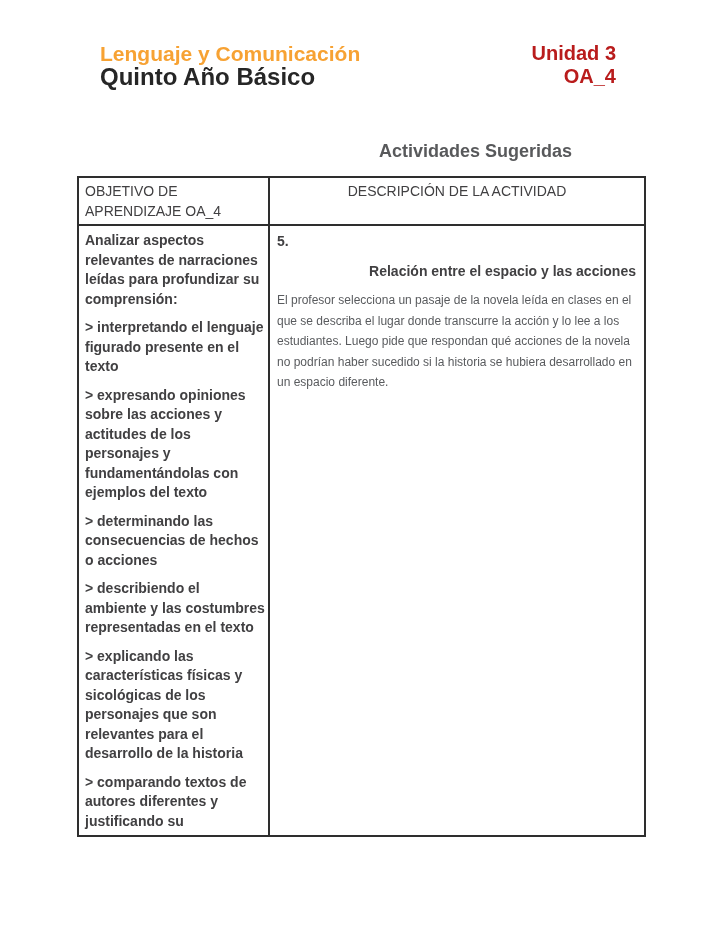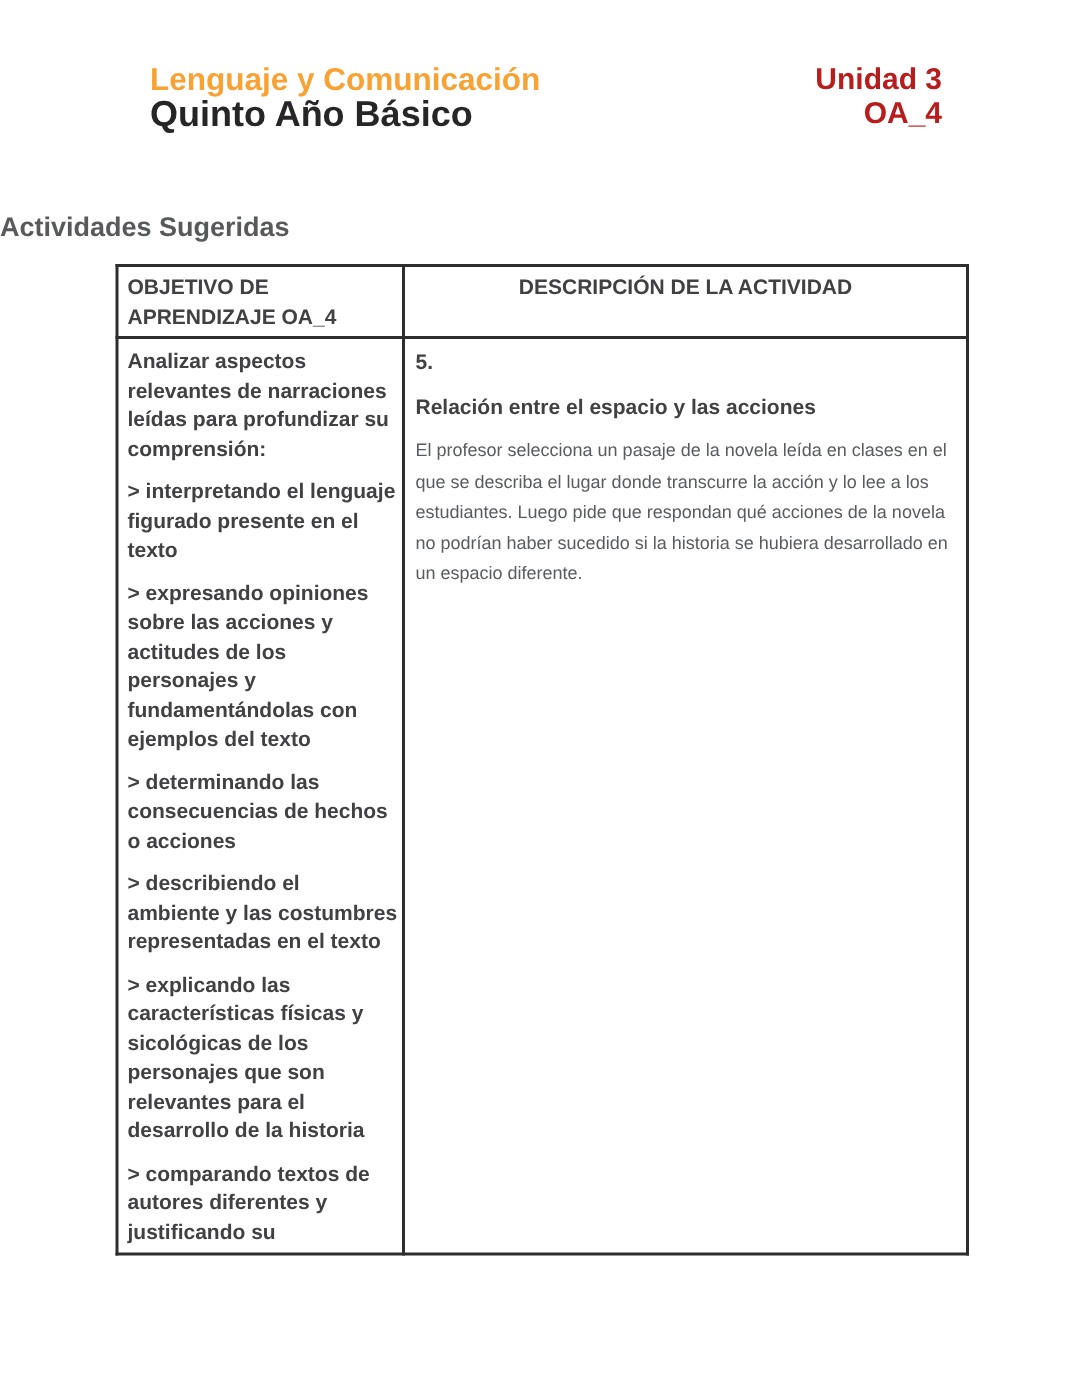--- a/index.html
+++ b/index.html
@@ -11,21 +11,21 @@
     width: 720px;
     height: 932px;
     font-family: "Liberation Sans", sans-serif;
     position: relative;
     overflow: hidden;
   }
   .page-header {
     position: absolute;
     top: 42px;
     left: 100px;
-    right: 92px;
+    right: 104px;
     display: flex;
     justify-content: space-between;
     align-items: flex-start;
   }
   .hdr-left, .hdr-right {
     display: flex;
     flex-direction: column;
   }
   .hdr-right { text-align: right; }
   .hdr-subject {
@@ -44,21 +44,21 @@
     color: #b91c1c;
     font-weight: bold;
     font-size: 20px;
     line-height: 23px;
   }
   .page-title {
     position: absolute;
     top: 141px;
     left: 0;
     width: 572px;
-    text-align: left;
+    text-align: right;
     color: #58595B;
     font-weight: bold;
     font-size: 18px;
   }
   table.activity-table {
     position: absolute;
     top: 176px;
     left: 77px;
     width: 567px;
     border-collapse: collapse;
@@ -66,21 +66,21 @@
   }
   table.activity-table td {
     border: 2px solid #2E2E2E;
     vertical-align: top;
     box-sizing: border-box;
   }
   td.col-objective { width: 191px; }
   td.col-description { width: 376px; }
   td.th-cell {
     height: 46px;
-    font-weight: bold;
+    font-weight: normal;
     font-size: 14px;
     line-height: 20px;
     color: #414042;
     padding: 3px 6px;
   }
   td.th-desc { text-align: center; border-radius: 15px; }
   td.body-cell { height: 611px; padding: 0; }
   .cell-clip {
     height: 603px;
     overflow: hidden;
@@ -106,20 +106,21 @@
     font-size: 14px;
     line-height: 20.5px;
     color: #414042;
   }
   .act-title {
     margin: 0 0 9px 0;
     font-weight: bold;
     font-size: 14px;
     line-height: 20.5px;
     color: #414042;
+    text-align: right;
   }
   .act-desc {
     margin: 0;
     font-size: 12px;
     line-height: 20.5px;
     color: #595B5E;
   }
 </style>
 </head>
 <body>

